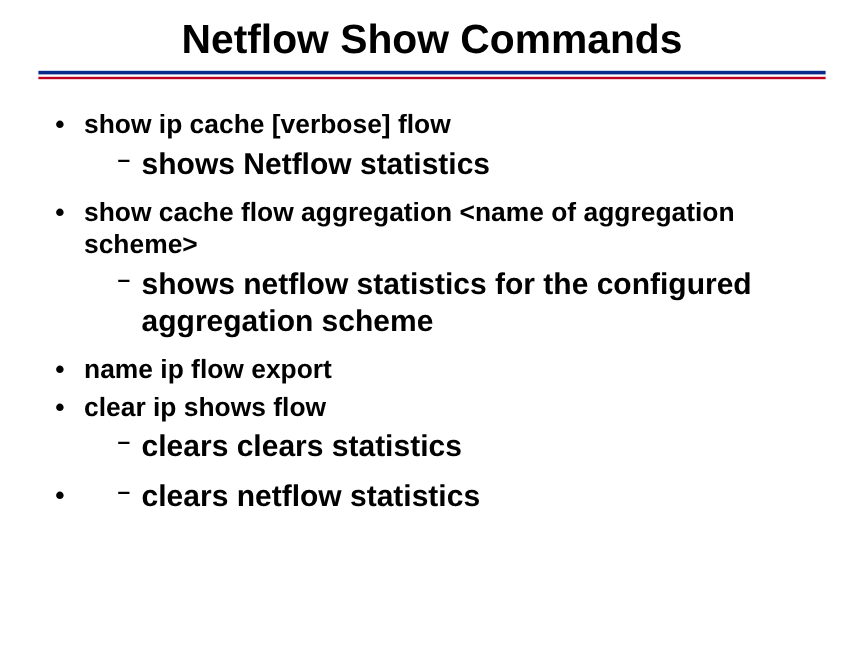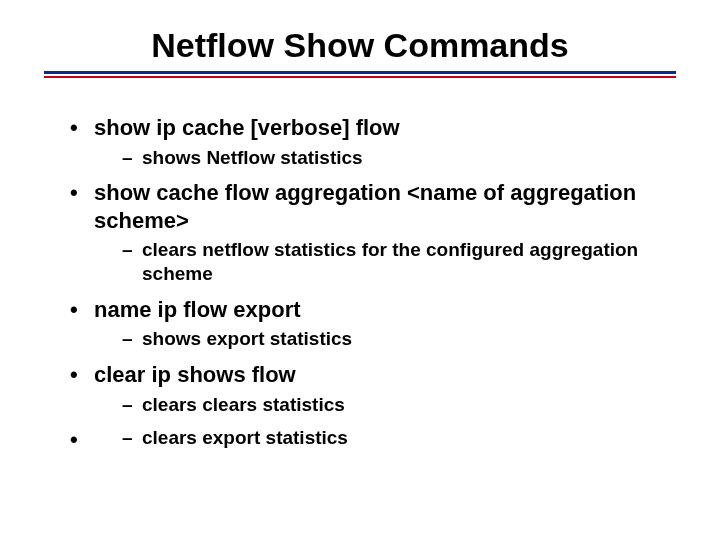--- a/index.html
+++ b/index.html
@@ -8,21 +8,21 @@
     width: 720px;
     height: 540px;
     background: #ffffff;
     font-family: Arial, Helvetica, sans-serif;
     color: #000000;
   }
   .slide {
     box-sizing: border-box;
     width: 720px;
     height: 540px;
-    padding: 16px;
+    padding: 4px;
   }
   .title-wrap {
     padding: 10px 0 0 0;
     text-align: center;
   }
   .title {
     font-size: 34px;
     font-weight: bold;
     letter-spacing: 0px;
     margin: 0 0 6px 0;
@@ -36,21 +36,21 @@
     margin-bottom: 2px;
   }
   .rule-red {
     border-top: 2px solid #c00020;
   }
   .content {
     padding: 24px 40px 0 40px;
   }
   ul.bullets {
     list-style: none;
-    margin: 12px;
+    margin: 0;
     padding: 0;
   }
   ul.bullets > li {
     position: relative;
     padding-left: 26px;
     margin: 0 0 4px 0;
     font-size: 22px;
     font-weight: bold;
     line-height: 1.25;
   }
@@ -63,21 +63,21 @@
     font-weight: bold;
   }
   ul.sub {
     list-style: none;
     margin: 4px 0 10px 0;
     padding: 0 0 0 28px;
   }
   ul.sub > li {
     position: relative;
     padding-left: 20px;
-    font-size: 19px;
+    font-size: 25px;
     font-weight: bold;
     line-height: 1.25;
     margin: 0 0 6px 0;
   }
   ul.sub > li::before {
     content: "\2013";
     position: absolute;
     left: 0;
     top: 0;
     font-size: 19px;
@@ -100,39 +100,36 @@
       <li>
         <span>show ip cache [verbose] flow</span>
         <ul class="sub">
           <li>shows Netflow statistics</li>
         </ul>
       </li>
 
       <li>
         <span>show cache flow aggregation &lt;name of aggregation scheme&gt;</span>
         <ul class="sub">
-          <li>clears netflow statistics for the configured aggregation scheme</li>
+          <li>shows netflow statistics for the configured aggregation scheme</li>
         </ul>
       </li>
 
       <li>
         <span>name ip flow export</span>
-        <ul class="sub">
-          <li>shows export statistics</li>
-        </ul>
       </li>
 
       <li>
         <span>clear ip shows flow</span>
         <ul class="sub">
           <li>clears clears statistics</li>
         </ul>
       </li>
 
       <li>
         <ul class="sub">
-          <li>clears export statistics</li>
+          <li>clears netflow statistics</li>
         </ul>
       </li>
 
     </ul>
   </div>
 </div>
 
 </body></html>

